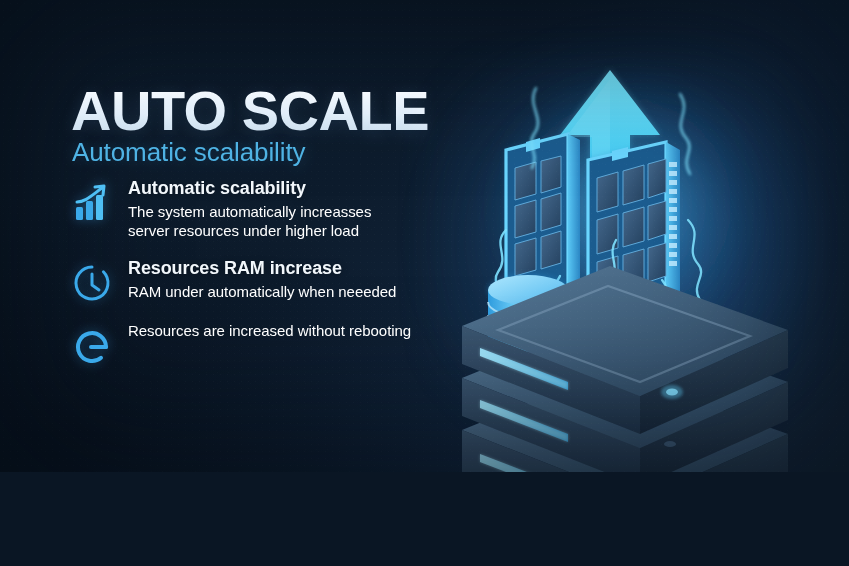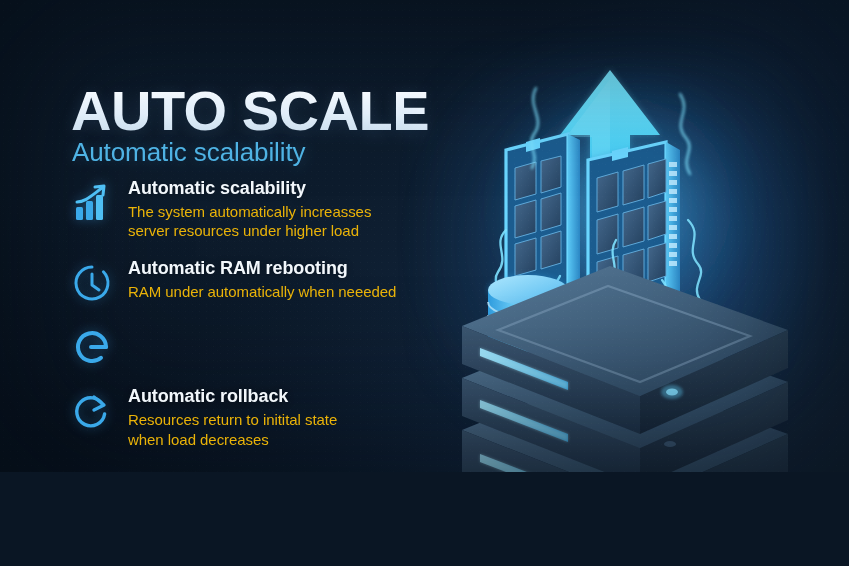--- a/index.html
+++ b/index.html
@@ -93,21 +93,21 @@
   }
   .feature-icon svg{display:block;filter:drop-shadow(0 0 6px rgba(60,160,225,.45));}
   .feature-text{padding-left:14px;padding-top:0;}
   .feature-title{
     font-size:18px;font-weight:bold;color:#f2f7fb;
     line-height:1.25;letter-spacing:-0.1px;
     margin:0 0 2px 0;
     text-shadow:0 1px 6px rgba(0,0,0,.35);
   }
   .feature-desc{
-    font-size:15px;color:#eab308;font-weight:400;
+    font-size:15px;color:#ffffff;font-weight:400;
     line-height:1.33;letter-spacing:-0.05px;
     margin:0;
     white-space:pre-line;
   }
 
   .watermark{
     position:absolute;right:30px;bottom:26px;
     font-size:22px;color:#92b1c9;letter-spacing:.2px;
     opacity:.92;
   }
@@ -355,47 +355,35 @@
       </div>
 
       <div class="feature">
         <span class="feature-icon">
           <svg width="40" height="40" viewBox="0 0 40 40">
             <path d="M20 4 a16 16 0 1 0 11.4 4.8" fill="none" stroke="#3aa9ea" stroke-width="3" stroke-linecap="round"></path>
             <path d="M20 11 L20 22 L27 27" fill="none" stroke="#3aa9ea" stroke-width="3" stroke-linecap="round" stroke-linejoin="round"></path>
           </svg>
         </span>
         <div class="feature-text">
-          <p class="feature-title">Automatic RAM rebooting</p>
+          <p class="feature-title">Resources RAM increase</p>
           <p class="feature-desc">RAM under automatically when neeeded</p>
         </div>
       </div>
 
       <div class="feature">
         <span class="feature-icon">
           <svg width="40" height="40" viewBox="0 0 40 40">
             <path d="M34 20 a14 14 0 1 0 -5 10.8" fill="none" stroke="#3aa9ea" stroke-width="4" stroke-linecap="round"></path>
             <path d="M34 20 L19 20" fill="none" stroke="#3aa9ea" stroke-width="4" stroke-linecap="round"></path>
           </svg>
         </span>
         <div class="feature-text">
+          <p class="feature-desc">Resources are increased without rebooting</p>
         </div>
       </div>
 
-      <div class="feature">
-        <span class="feature-icon">
-          <svg width="40" height="40" viewBox="0 0 40 40">
-            <path d="M31 14 a14 14 0 1 0 1.6 9" fill="none" stroke="#3aa9ea" stroke-width="3.4" stroke-linecap="round"></path>
-            <path d="M22 6 L32 14 L22 19" fill="none" stroke="#3aa9ea" stroke-width="3.4" stroke-linecap="round" stroke-linejoin="round"></path>
-          </svg>
-        </span>
-        <div class="feature-text">
-          <p class="feature-title">Automatic rollback</p>
-          <p class="feature-desc">Resources return to initital state
-when load decreases</p>
-        </div>
-      </div>
 
     </div>
 
     <div class="watermark">resources</div>
   </div>
 </div>
 
 </body></html>

